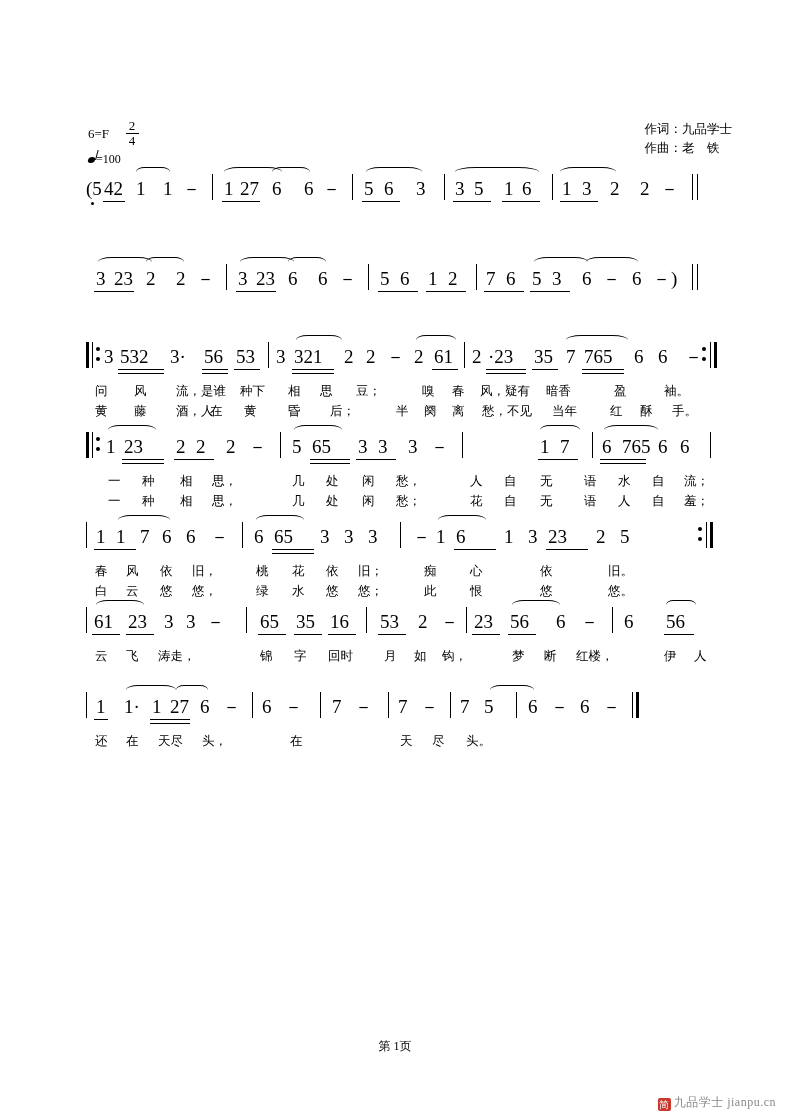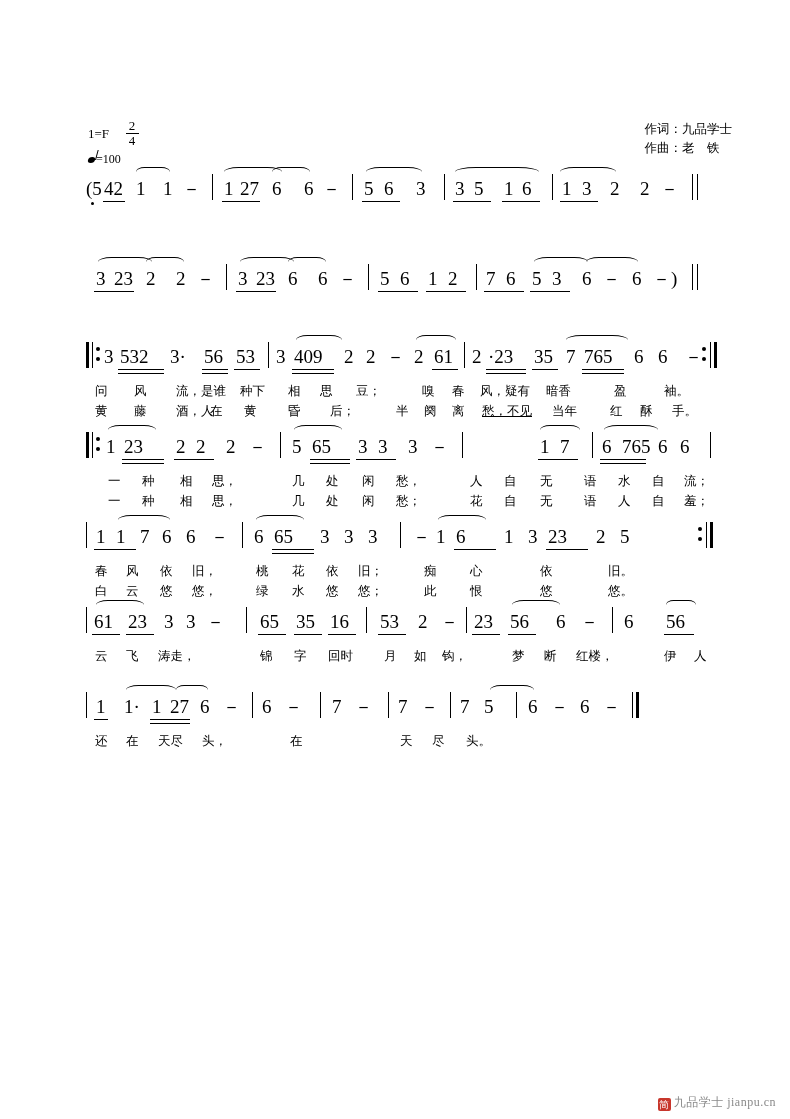--- a/index.html
+++ b/index.html
@@ -176,21 +176,21 @@
     margin-right:3px;
     vertical-align:-2px;
   }
 </style>
 </head>
 <body>
 
 <div class="page">
 
 
-  <div class="keysig">1=F</div>
+  <div class="keysig">6=F</div>
   <div class="meter">
     <span class="num">2</span>
     <span class="bar"></span>
     <span class="den">4</span>
   </div>
   <div class="tempo">
     <span class="notehead"></span><span>=100</span>
   </div>
 
   <div class="credits">
@@ -308,21 +308,21 @@
     <div class="underline2" style="left:118px; top:38px; width:46px;"></div>
     <div class="note" style="left:170px; top:12px;">3·</div>
     <div class="note" style="left:204px; top:12px;">56</div>
     <div class="underline1" style="left:202px; top:34px; width:26px;"></div>
     <div class="underline2" style="left:202px; top:38px; width:26px;"></div>
     <div class="note" style="left:236px; top:12px;">53</div>
     <div class="underline1" style="left:234px; top:34px; width:26px;"></div>
     <div class="barline" style="left:268px; top:7px;"></div>
 
     <div class="note" style="left:276px; top:12px;">3</div>
-    <div class="note" style="left:294px; top:12px;">409</div>
+    <div class="note" style="left:294px; top:12px;">321</div>
     <div class="underline1" style="left:292px; top:34px; width:42px;"></div>
     <div class="underline2" style="left:292px; top:38px; width:42px;"></div>
     <div class="slur" style="left:296px; top:0px; width:46px;"></div>
     <div class="note" style="left:344px; top:12px;">2</div>
     <div class="note" style="left:366px; top:12px;">2</div>
     <div class="note" style="left:386px; top:12px;">－</div>
     <div class="note" style="left:414px; top:12px;">2</div>
     <div class="note" style="left:434px; top:12px;">61</div>
     <div class="underline1" style="left:432px; top:34px; width:26px;"></div>
     <div class="slur" style="left:416px; top:0px; width:40px;"></div>
@@ -367,21 +367,21 @@
     <div class="lyric" style="left:95px; top:68px;">黄</div>
     <div class="lyric" style="left:134px; top:68px;">藤</div>
     <div class="lyric" style="left:176px; top:68px;">酒，人</div>
     <div class="lyric" style="left:210px; top:68px;">在</div>
     <div class="lyric" style="left:244px; top:68px;">黄</div>
     <div class="lyric" style="left:288px; top:68px;">昏</div>
     <div class="lyric" style="left:330px; top:68px;">后；</div>
     <div class="lyric" style="left:396px; top:68px;">半</div>
     <div class="lyric" style="left:424px; top:68px;">阕</div>
     <div class="lyric" style="left:452px; top:68px;">离</div>
-    <div class="lyric" style="left:482px; top:68px;text-decoration:underline;">愁，不见</div>
+    <div class="lyric" style="left:482px; top:68px;">愁，不见</div>
     <div class="lyric" style="left:552px; top:68px;">当年</div>
     <div class="lyric" style="left:610px; top:68px;">红</div>
     <div class="lyric" style="left:640px; top:68px;">酥</div>
     <div class="lyric" style="left:672px; top:68px;">手。</div>
   </div>
 
   <div class="sys" style="top:425px;">
     <div class="thickbar" style="left:86px; top:7px;"></div>
     <div class="barline" style="left:92px; top:7px;"></div>
     <div class="dots" style="left:96px; top:12px;">
@@ -621,17 +621,18 @@
     <div class="lyric" style="left:95px; top:48px;">还</div>
     <div class="lyric" style="left:126px; top:48px;">在</div>
     <div class="lyric" style="left:158px; top:48px;">天尽</div>
     <div class="lyric" style="left:202px; top:48px;">头，</div>
     <div class="lyric" style="left:290px; top:48px;">在</div>
     <div class="lyric" style="left:400px; top:48px;">天</div>
     <div class="lyric" style="left:432px; top:48px;">尽</div>
     <div class="lyric" style="left:466px; top:48px;">头。</div>
   </div>
 
+  <div class="pagenum">第 1页</div>
   <div class="watermark">
     <span class="wm-mark">简</span><span>九品学士 jianpu.cn</span>
   </div>
 
 </div>
 
 </body></html>

